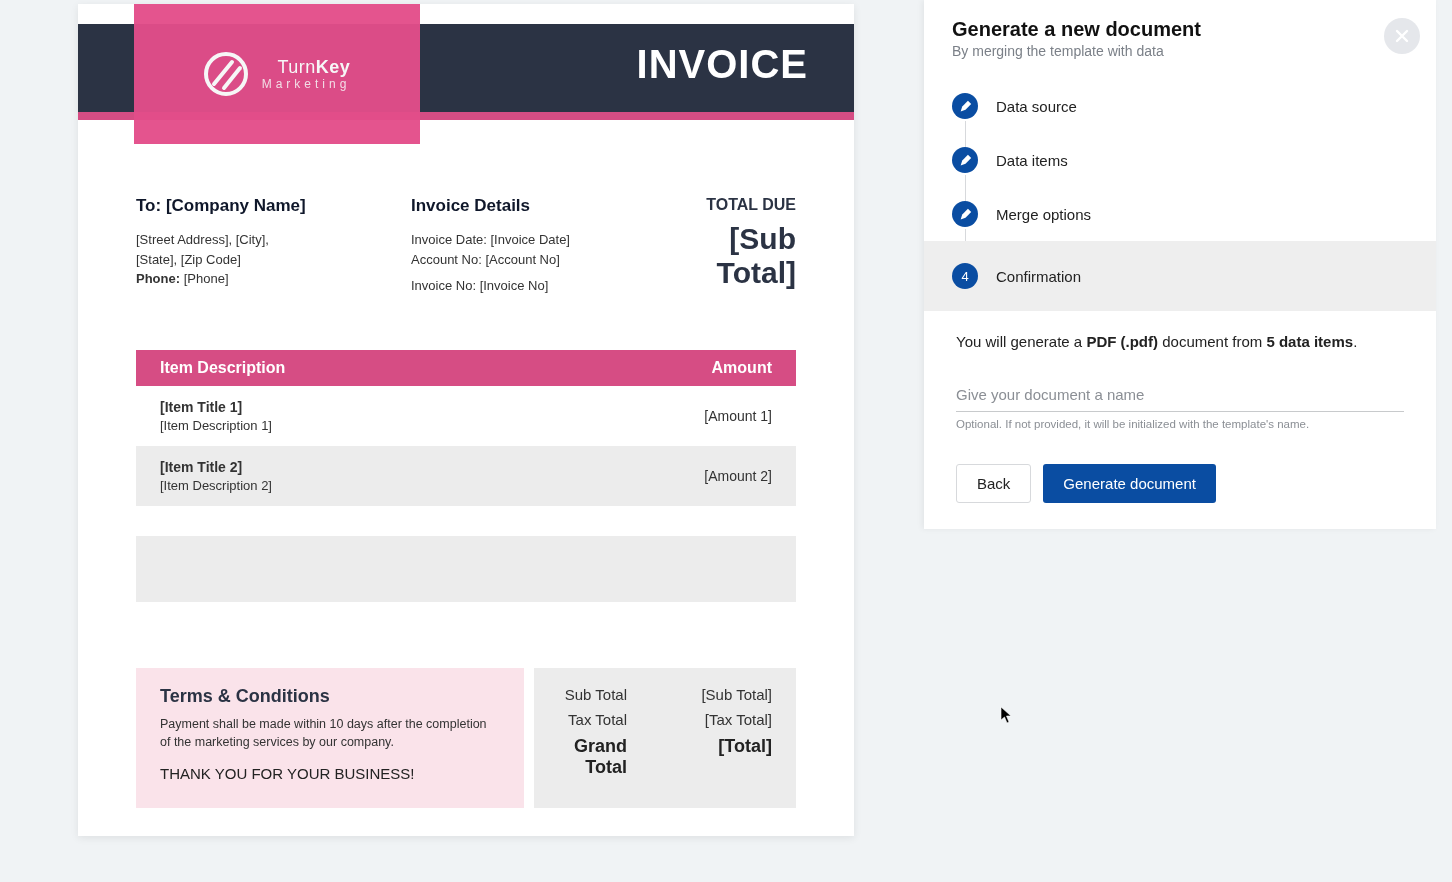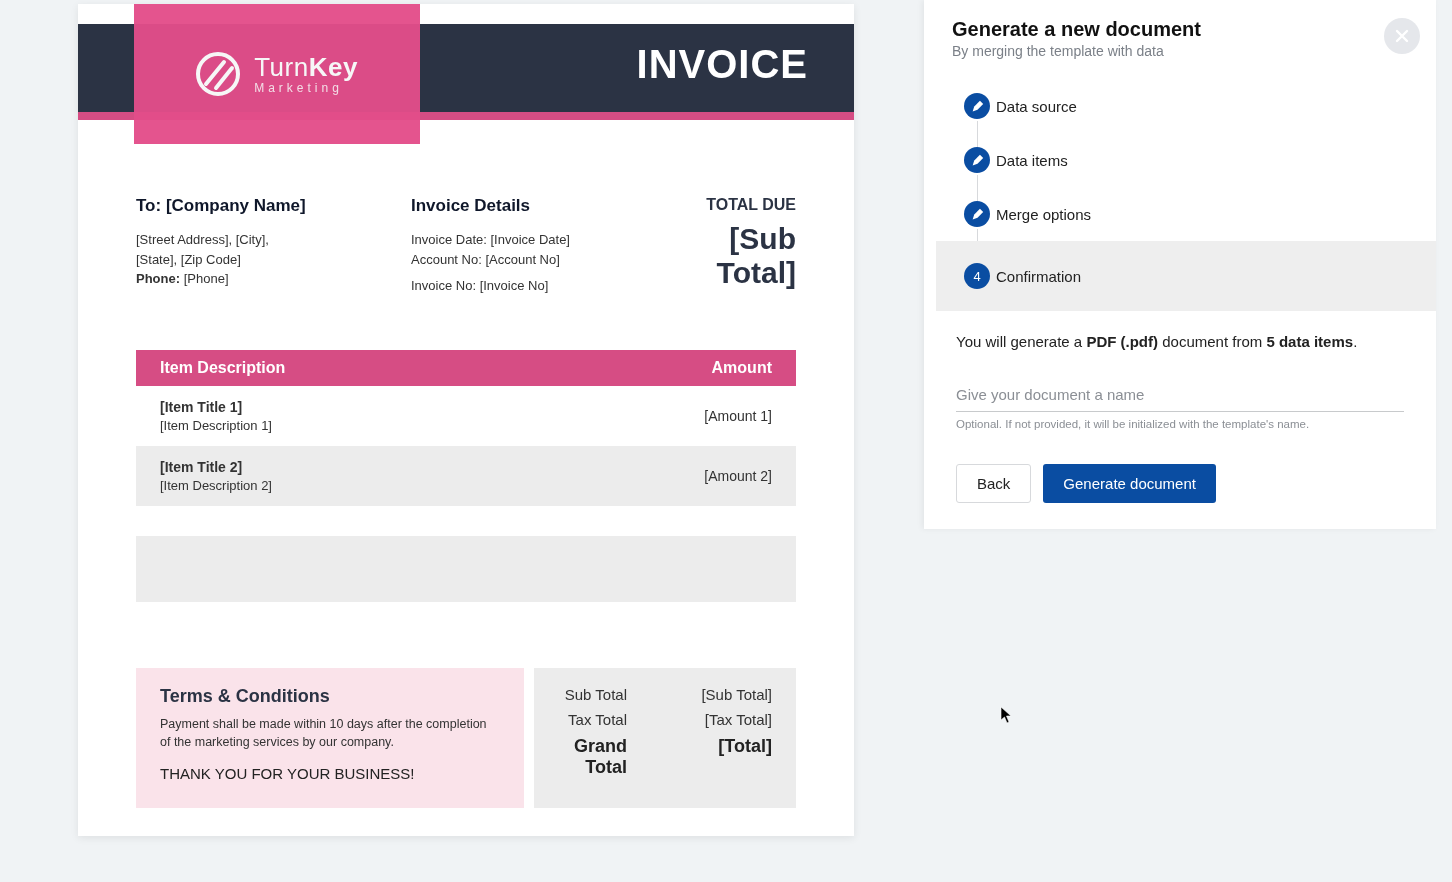--- a/index.html
+++ b/index.html
@@ -48,21 +48,21 @@
     background: #e34e8a;
     opacity: .96;
     display: flex;
     align-items: center;
     justify-content: center;
     gap: 14px;
     color: #fff;
   }
   .logo-svg { width: 44px; height: 44px; }
   .logo-text { line-height: 1; }
-  .logo-text .brand { font-size: 26px; font-weight: 300; letter-spacing: .5px; }
+  .logo-text .brand { font-size: 18px; font-weight: 300; letter-spacing: .5px; text-align: right; }
   .logo-text .brand b { font-weight: 700; }
   .logo-text .tag { font-size: 12px; letter-spacing: 4px; opacity: .85; margin-top: 2px; }
   .hdr-title {
     position: absolute;
     right: 46px;
     top: 38px;
     color: #fff;
     font-size: 40px;
     font-weight: 800;
     letter-spacing: 1px;
@@ -143,21 +143,21 @@
     position: absolute; right: 16px; top: 18px;
     width: 36px; height: 36px; border-radius: 50%;
     background: #e5e7eb;
     display: flex; align-items: center; justify-content: center;
     cursor: pointer;
     color:#fff;
   }
   .close-btn svg { width: 16px; height: 16px; }
 
   .steps { padding: 4px 0 0; }
-  .step { display: flex; align-items: center; gap: 6px; padding: 14px 28px; position: relative; margin-left: 12px; }
+  .step { display: flex; align-items: center; gap: 18px; padding: 14px 28px; position: relative; }
   .step .badge {
     width: 26px; height: 26px; border-radius: 50%;
     background: #0a4da2; color:#fff;
     display: flex; align-items: center; justify-content: center;
     font-size: 13px;
     flex-shrink: 0;
   }
   .step .badge svg { width: 13px; height: 13px; }
   .step .lbl { font-size: 15px; color:#222; }
   .step.active { background: #eeeeee; padding-top: 22px; padding-bottom: 22px; }

